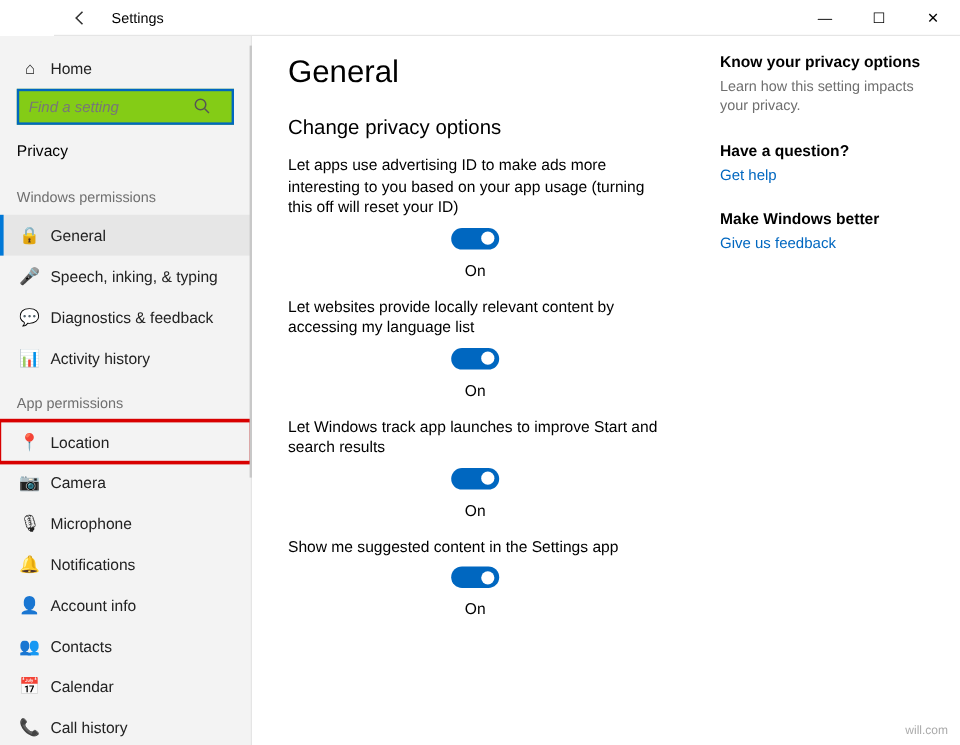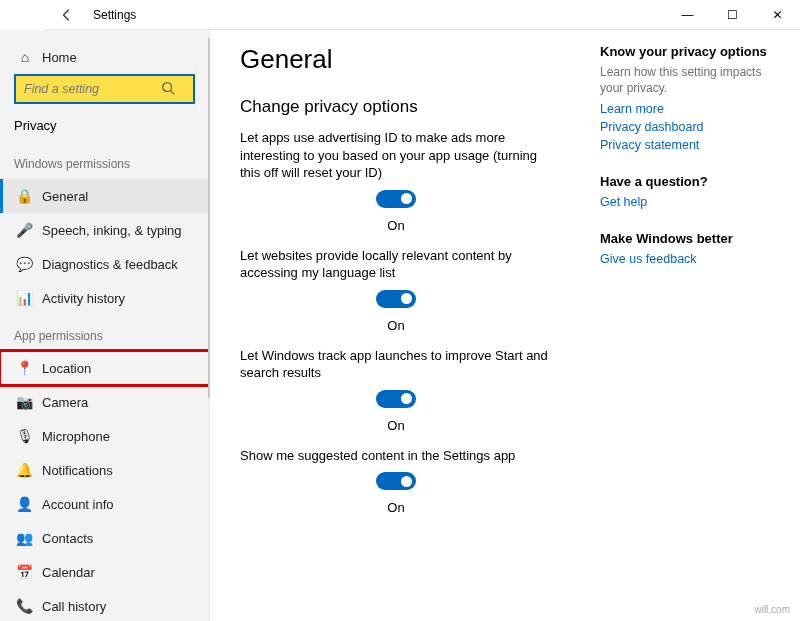--- a/index.html
+++ b/index.html
@@ -49,21 +49,21 @@
     color: #222;
   }
   .nav-row .icon { width: 22px; display: inline-flex; align-items: center; justify-content: center; font-size: 14px; }
   .nav-row .lbl { margin-left: 6px; }
   .nav-row.active { border-left: 3px solid #0078d7; background: #e6e6e6; padding-left: 11px; }
   .nav-row.highlight { outline: 3px solid #d80000; outline-offset: -1px; }
   .search-wrap { padding: 0 14px 10px 14px; }
   .search {
     width: 100%; height: 30px; border: 2px solid #0067c0;
     padding: 0 26px 0 8px; font-size: 12.5px; outline: none; color: #333;
-    background: #fde047;
+    background: #84cc16;
   }
   .search::placeholder { color: #777; font-style: italic; }
   .search-icon { position: relative; }
   .search-icon svg { position: absolute; right: 20px; top: -23px; width: 14px; height: 14px; stroke: #555; }
   .section-title {
     font-weight: 400; font-size: 13px; color: #000;
     padding: 4px 14px 10px 14px;
   }
   .group-label {
     color: #6f6f6f; font-size: 12px; padding: 14px 14px 8px 14px;
@@ -226,25 +226,20 @@
               <div class="toggle-label">On</div>
             </div>
           </div>
         </div>
     </div>
 
     <div class="rail">
       <div class="rail-block">
         <div class="rail-h">Know your privacy options</div>
         <div class="rail-p">Learn how this setting impacts your privacy.</div>
-        <div id="rail-links-1">
-            <a>Learn more</a>
-            <a>Privacy dashboard</a>
-            <a>Privacy statement</a>
-          </div>
       </div>
       <div class="rail-block">
         <div class="rail-h">Have a question?</div>
         <div id="rail-links-2">
             <a>Get help</a>
           </div>
       </div>
       <div class="rail-block">
         <div class="rail-h">Make Windows better</div>
         <div id="rail-links-3">

